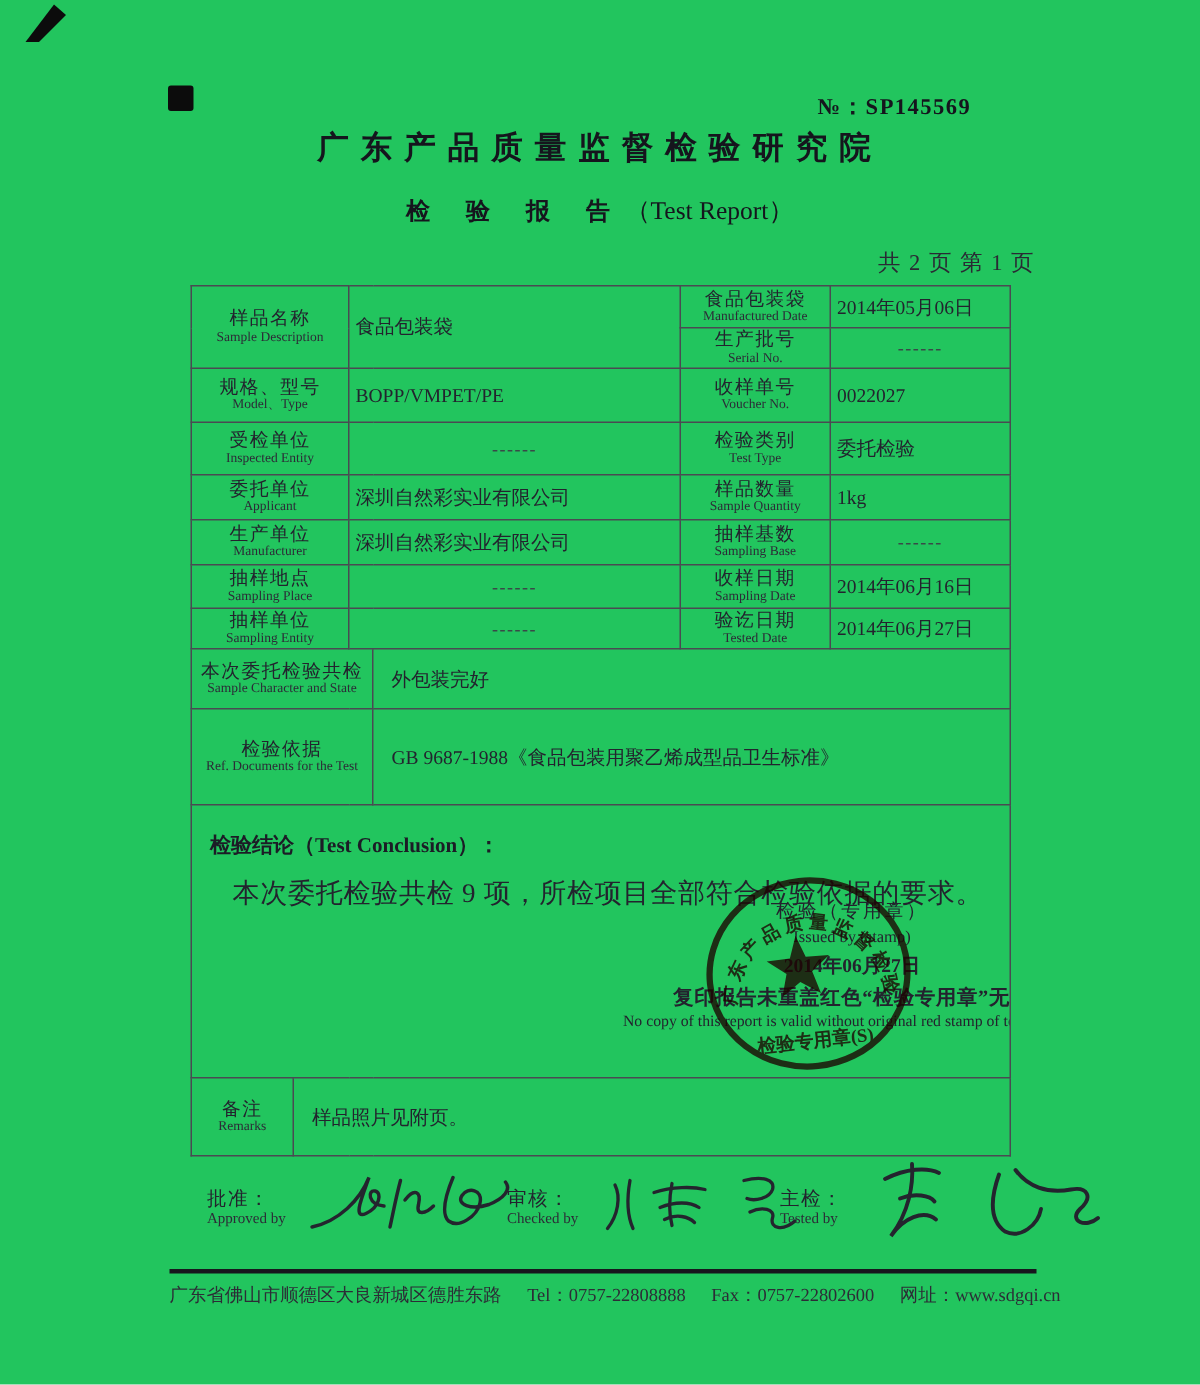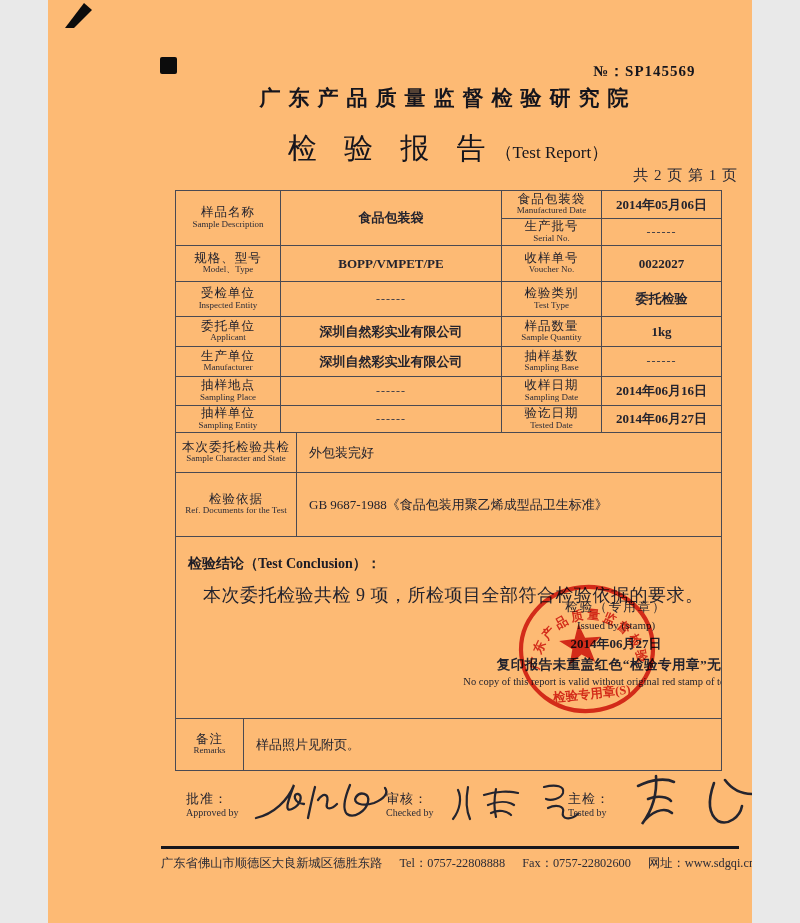--- a/index.html
+++ b/index.html
@@ -1,38 +1,38 @@
 <!DOCTYPE html>
 <html><head>
 <meta charset="utf-8">
 <style>
   html,body{margin:0;padding:0;background:#e9e9e9;}
   .page{
-    position:relative; width:704px; height:923px; margin:0 auto;
-    background:#fdba74; overflow:hidden;
+    position:relative; width:800px; height:923px; margin:0 auto;
+    background:#22c55e; overflow:hidden;
     font-family:"Liberation Serif", serif; color:#23232e;
   }
   
   .scan-angle{position:absolute; left:16px; top:2px;}
   .scan-square{position:absolute; left:112px; top:57px; width:17px; height:17px; background:#0c0c0c; border-radius:2px;}
   
   .report-no{position:absolute; left:545px; top:62px; width:150px; font-size:15px; font-weight:bold; letter-spacing:1px; color:#15151d;}
   .inst-cn{position:absolute; left:0; top:84px; width:800px; text-align:center; font-size:21px; font-weight:bold; letter-spacing:8px; color:#15151d;}
   .inst-en{position:absolute; left:0; top:110px; width:800px; text-align:center; font-size:13.5px; font-weight:bold; color:#15151d;}
   .report-title{position:absolute; left:0; top:129px; width:800px; text-align:center; color:#15151d;}
-  .report-title .cn{font-size:29px; font-weight:normal; letter-spacing:10px;text-align:right;}
+  .report-title .cn{font-size:16px; font-weight:bold; letter-spacing:10px;text-align:right;}
   .report-title .en{font-size:17px; font-weight:normal; letter-spacing:0;}
   .page-indicator{position:absolute; left:560px; top:166px; width:130px; font-size:15px; color:#2a2a34; letter-spacing:1px; text-align:right;}
   
   table.info{border-collapse:collapse; table-layout:fixed; position:absolute; left:127px; top:190px; width:546px;}
   table.info td{border:1px solid #4a4a52; box-sizing:border-box; padding:0 4px; vertical-align:middle; overflow:hidden;}
   td.lbl{text-align:center; line-height:1.1; padding:1px;}
   .lbl .cn{display:block; font-size:12.5px; letter-spacing:1px; color:#23232e;}
   .lbl .en{display:block; font-size:9px; color:#2c2c37;}
-  td.val{text-align:center; font-size:13px; font-weight:bold; color:#23232e;}
+  td.val{font-size:13px; font-weight:normal; color:#23232e;}
   td.val.plain{font-weight:normal;}
   td.val.left{text-align:left; padding-left:12px;margin-top:46px;}
   td.dash{font-weight:normal; letter-spacing:1px; color:#3c3c46; text-align:center; font-size:12px;}
   
   td.conclusion{position:relative; overflow:visible; vertical-align:top; padding:0;}
   .concl-head{position:absolute; left:12px; top:18px; font-size:14px; font-weight:bold; color:#1c1c26;}
   .concl-body{position:absolute; left:27px; top:46px; font-size:18px; color:#23232e; letter-spacing:0.5px;}
   .issued{position:absolute; left:250px; top:62px; width:380px; text-align:center; color:#23232e;}
   .issued .l1{font-size:12.5px; letter-spacing:2px;}
   .issued .l2{font-size:11px; margin-top:3px;}

